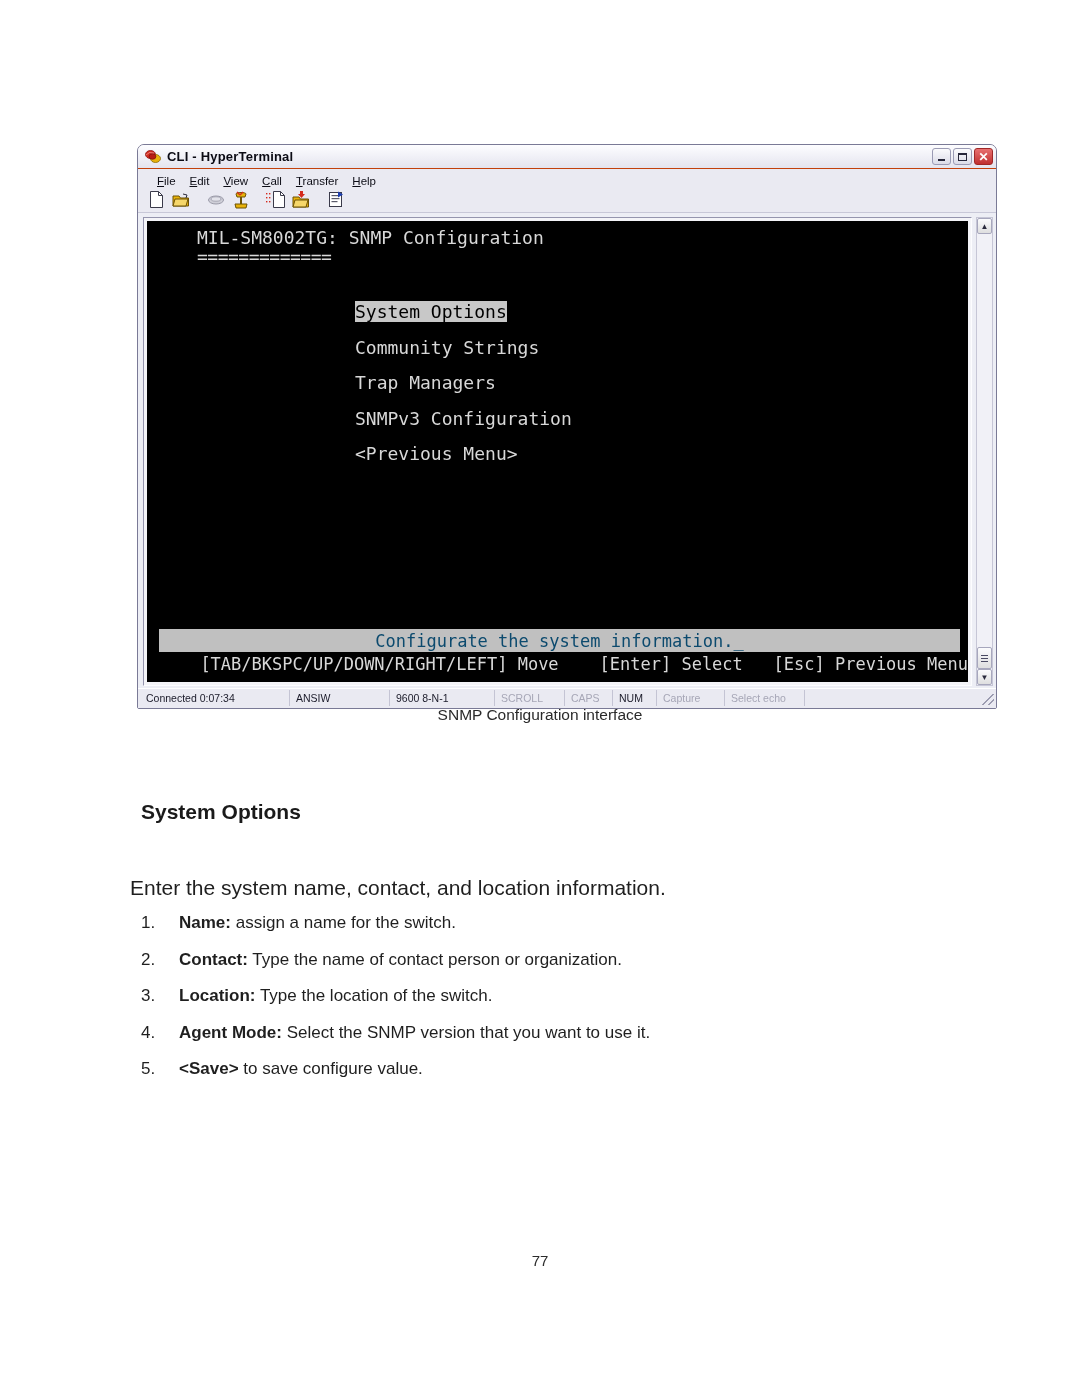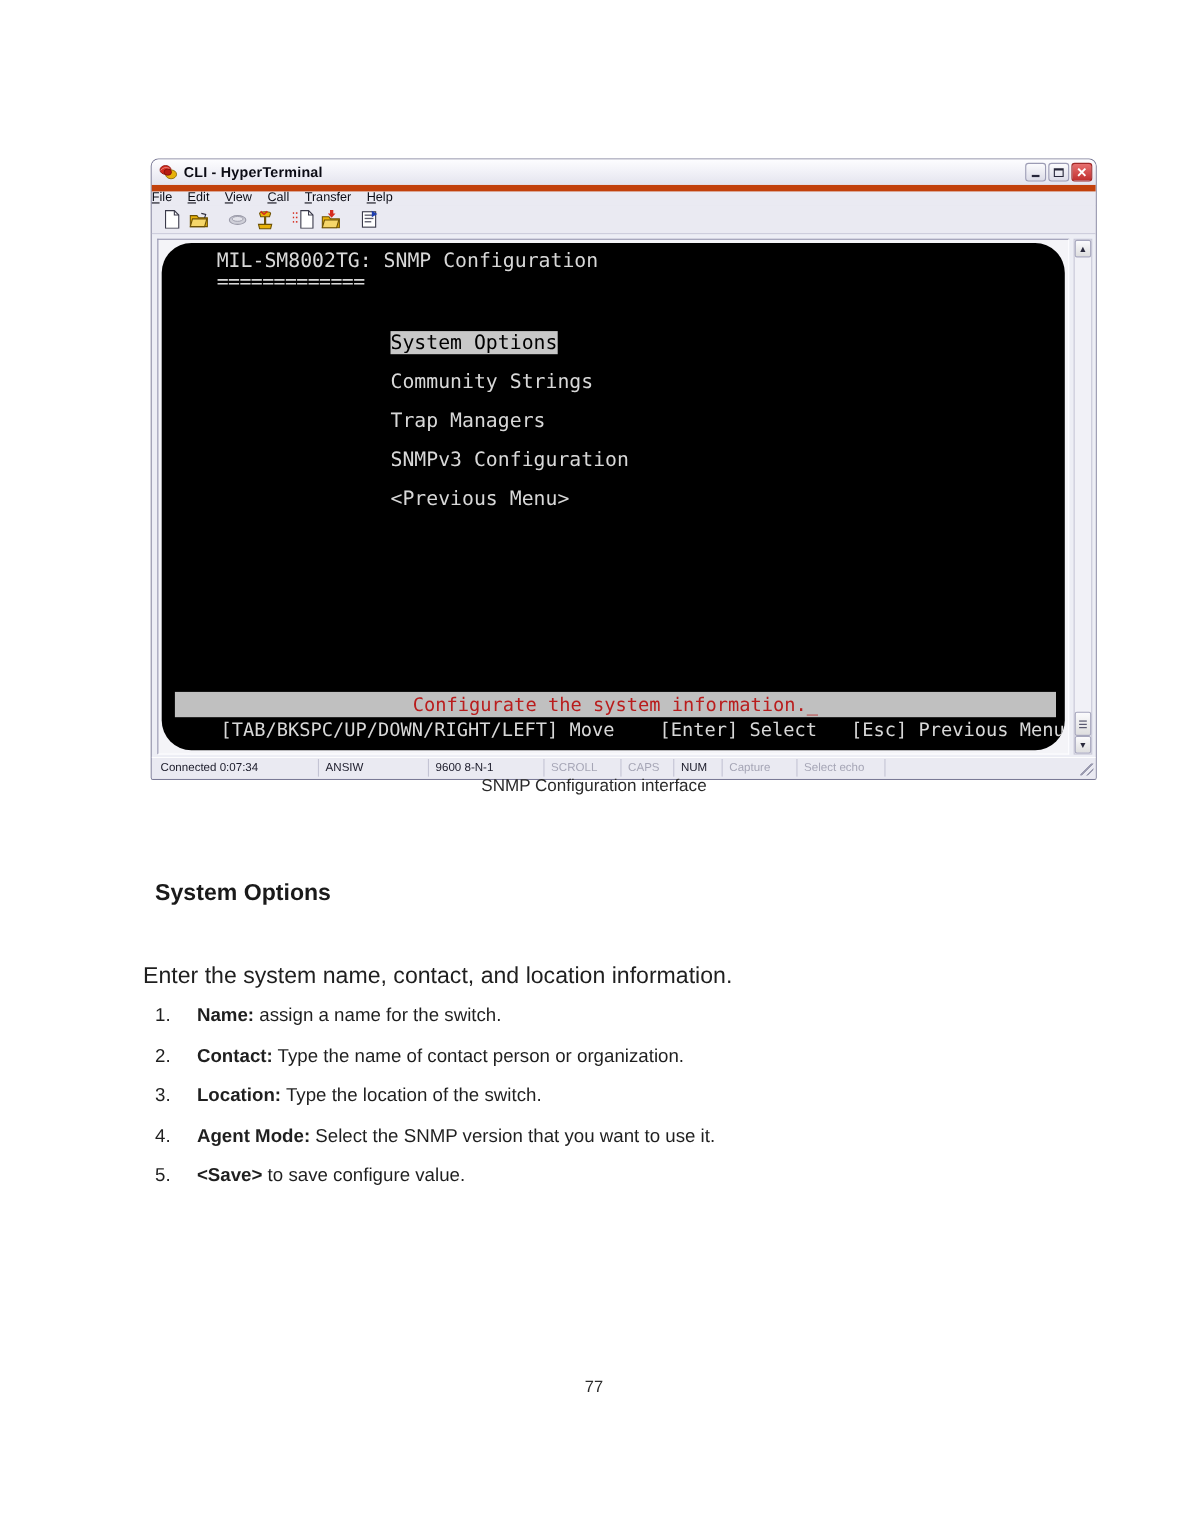--- a/index.html
+++ b/index.html
@@ -63,23 +63,23 @@
     border-color: #a02828;
   }
   .cap-min-glyph { width: 7px; height: 2px; background: #27273a; margin-top: 6px; }
   .cap-max-glyph { width: 9px; height: 8px; border: 1px solid #27273a; border-top-width: 2px; }
   .cap-close-glyph { color: #fff; font-size: 12px; font-weight: bold; line-height: 1; font-family: "Liberation Sans", sans-serif; }
 
   
   .ht-menubar {
     height: 19px; flex: 0 0 19px;
     background: #eaeaf2;
-    border-top: 6px solid #c2410c;
-    display: flex; align-items: flex-start;
-    padding-left: 0;
+    border-top: 1px solid #c2410c;
+    display: flex; align-items: flex-end;
+    padding-left: 19px;
     gap: 14px;
   }
   .ht-menu-item {
     font-size: 11.5px;
     color: #0d0d16;
     font-family: "Liberation Sans", sans-serif;
     white-space: nowrap;
   }
   .ht-menu-item u { text-decoration: underline; }
 
@@ -112,35 +112,34 @@
     padding: 3px;
     display: flex;
     margin-right: 2px;
   }
   .term-screen {
     flex: 1 1 auto;
     background: #000000;
     position: relative;
     overflow: hidden;
     font-family: "DejaVu Sans Mono", "Liberation Mono", monospace;
-    border-radius: 27px;
   }
 
   
   .t-line { color: #d8d8d8; white-space: pre; font-size: 17.5px; line-height: 1.0; letter-spacing: 0px; }
   .t-title { position: absolute; left: 50px; top: 8px; font-size: 18px; }
   .t-eq    { position: absolute; left: 50px; top: 27px; font-size: 18px; letter-spacing: -0.5px; }
   .t-menu  { position: absolute; left: 208px; top: 73px; }
   .t-menu-row { height: 35.5px; display: flex; align-items: center; }
   .t-menu-row span { font-size: 18px; white-space: pre; color: #d8d8d8; font-family: "DejaVu Sans Mono","Liberation Mono", monospace; }
   .t-menu-row span.sel { background: #c8c8c8; color: #000000; }
 
   .t-statusblock { position: absolute; left: 0; right: 0; bottom: 8px; }
   .t-status-hl {
-    background: #c0c0c0; color: #b91c1c;
+    background: #c0c0c0; color: #0c4a6e;
     height: 23px; display: flex; align-items: center; justify-content: center;
     margin: 0 8px 2px 12px;
     font-size: 17px; white-space: pre;
     font-family: "DejaVu Sans Mono","Liberation Mono", monospace;
   }
   .t-status-keys {
     color: #d8d8d8; font-size: 17px; white-space: pre; text-align: right;
     padding-left: 2px;
     font-family: "DejaVu Sans Mono","Liberation Mono", monospace;
   }

